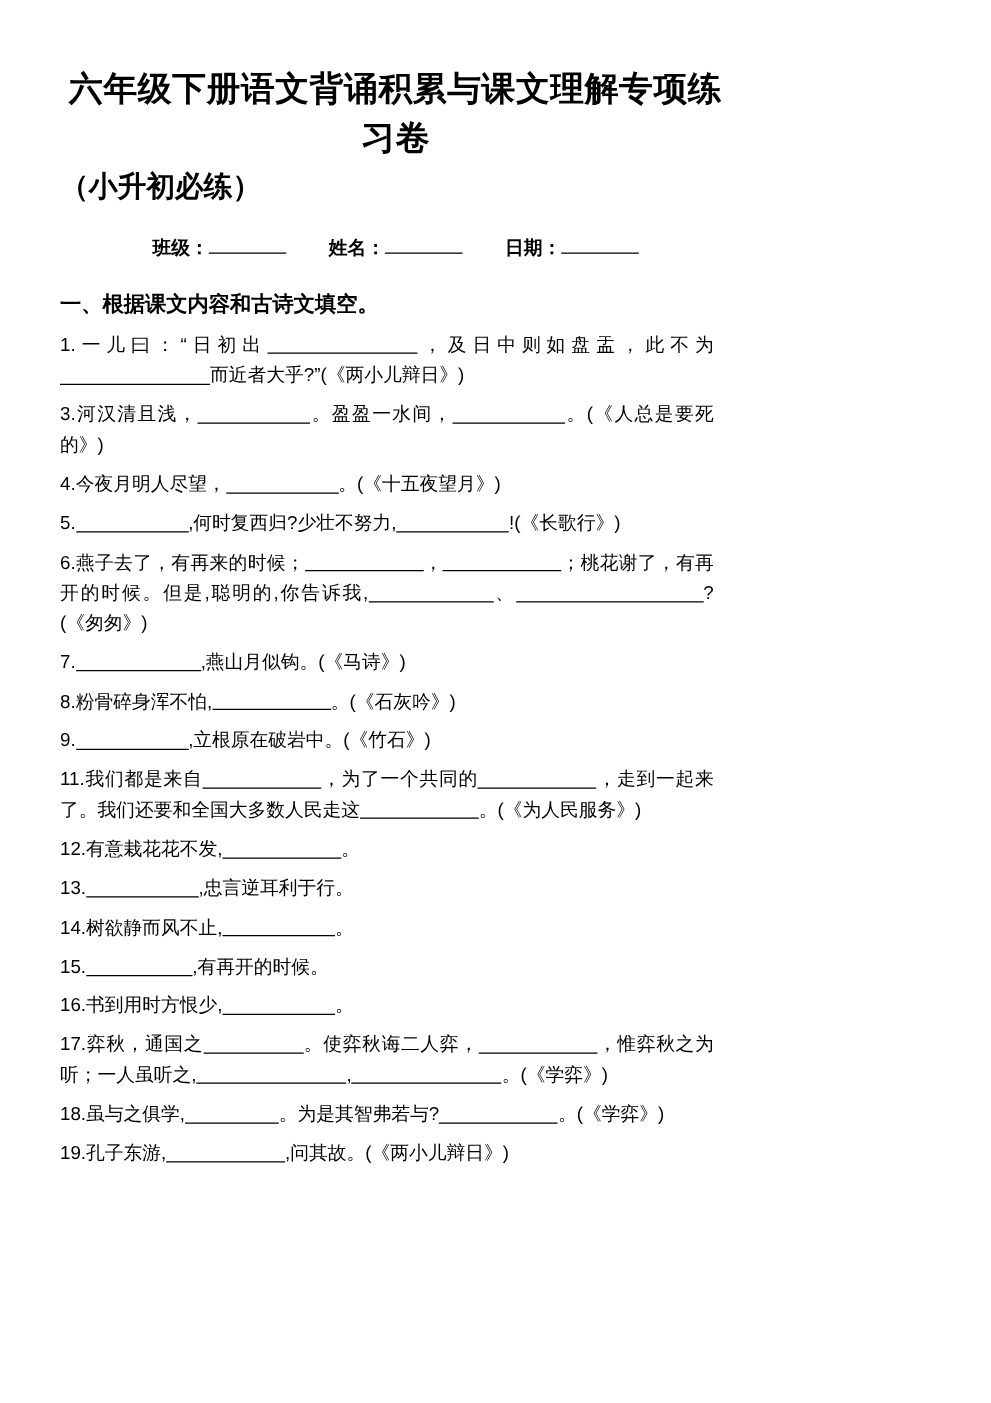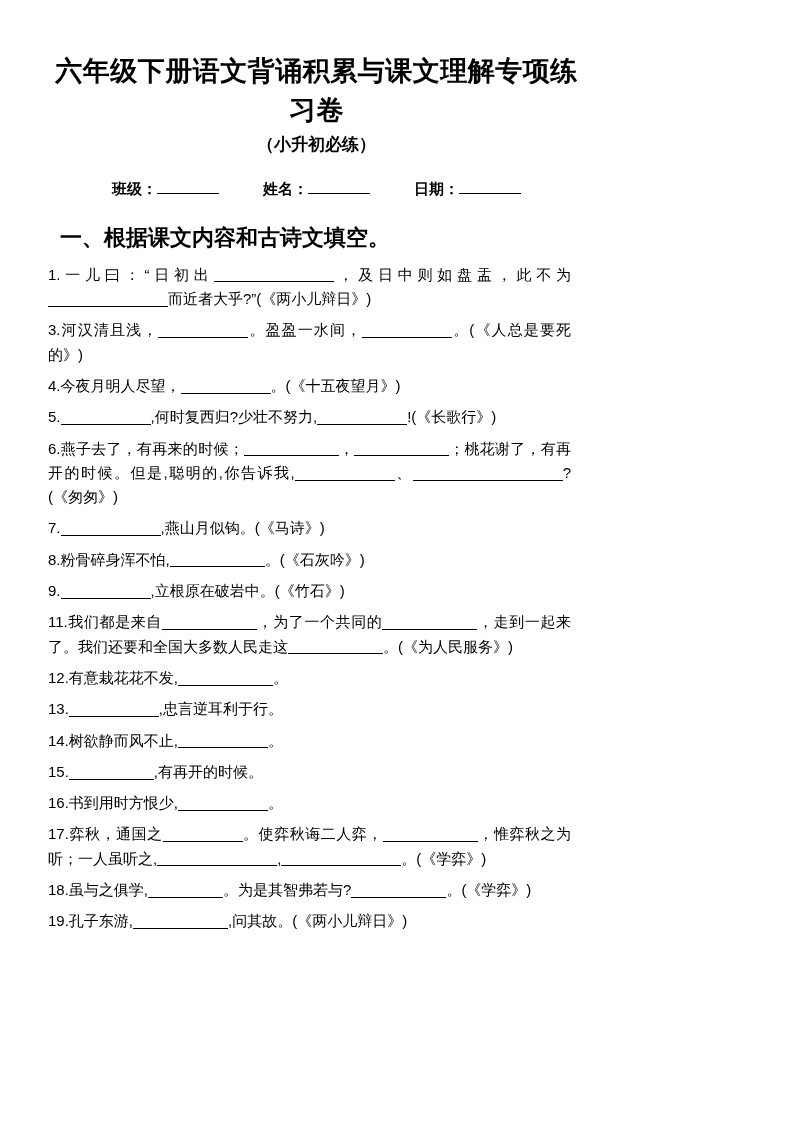--- a/index.html
+++ b/index.html
@@ -24,52 +24,51 @@
   .title {
     text-align: center;
     font-family: "Liberation Sans", "DejaVu Sans", sans-serif;
     font-weight: bold;
     font-size: 27px;
     line-height: 1.45;
     letter-spacing: 0.5px;
     margin: 12px 0 0 0;
   }
   .subtitle {
-    text-align: center;
     font-family: "Liberation Sans", "DejaVu Sans", sans-serif;
     font-weight: bold;
-    font-size: 17px;
+    font-size: 23px;
     line-height: 1.5;
     margin: 2px 0 0 0;
   }
   .meta-row {
     display: flex;
     justify-content: center;
     align-items: baseline;
-    gap: 44px;
+    gap: 34px;
     margin-top: 20px;
     font-family: "Liberation Sans", "DejaVu Sans", sans-serif;
     font-weight: bold;
     font-size: 15px;
   }
   .meta-item {
     white-space: nowrap;
   }
   .blank {
     display: inline-block;
     border-bottom: 1.4px solid #000;
     height: 1em;
     vertical-align: baseline;
   }
   .b-meta { width: 62px; }
   .section-head {
     font-family: "Liberation Sans", "DejaVu Sans", sans-serif;
     font-weight: bold;
-    font-size: 22px;
-    margin: 24px 0 10px 12px;
+    font-size: 17px;
+    margin: 24px 0 10px 0;
   }
   .qlist {
     font-family: "Liberation Sans", "DejaVu Sans", sans-serif;
     font-size: 15px;
   }
   .q {
     line-height: 1.62;
     margin: 0 14px 7px 0;
     text-align: justify;
   }

